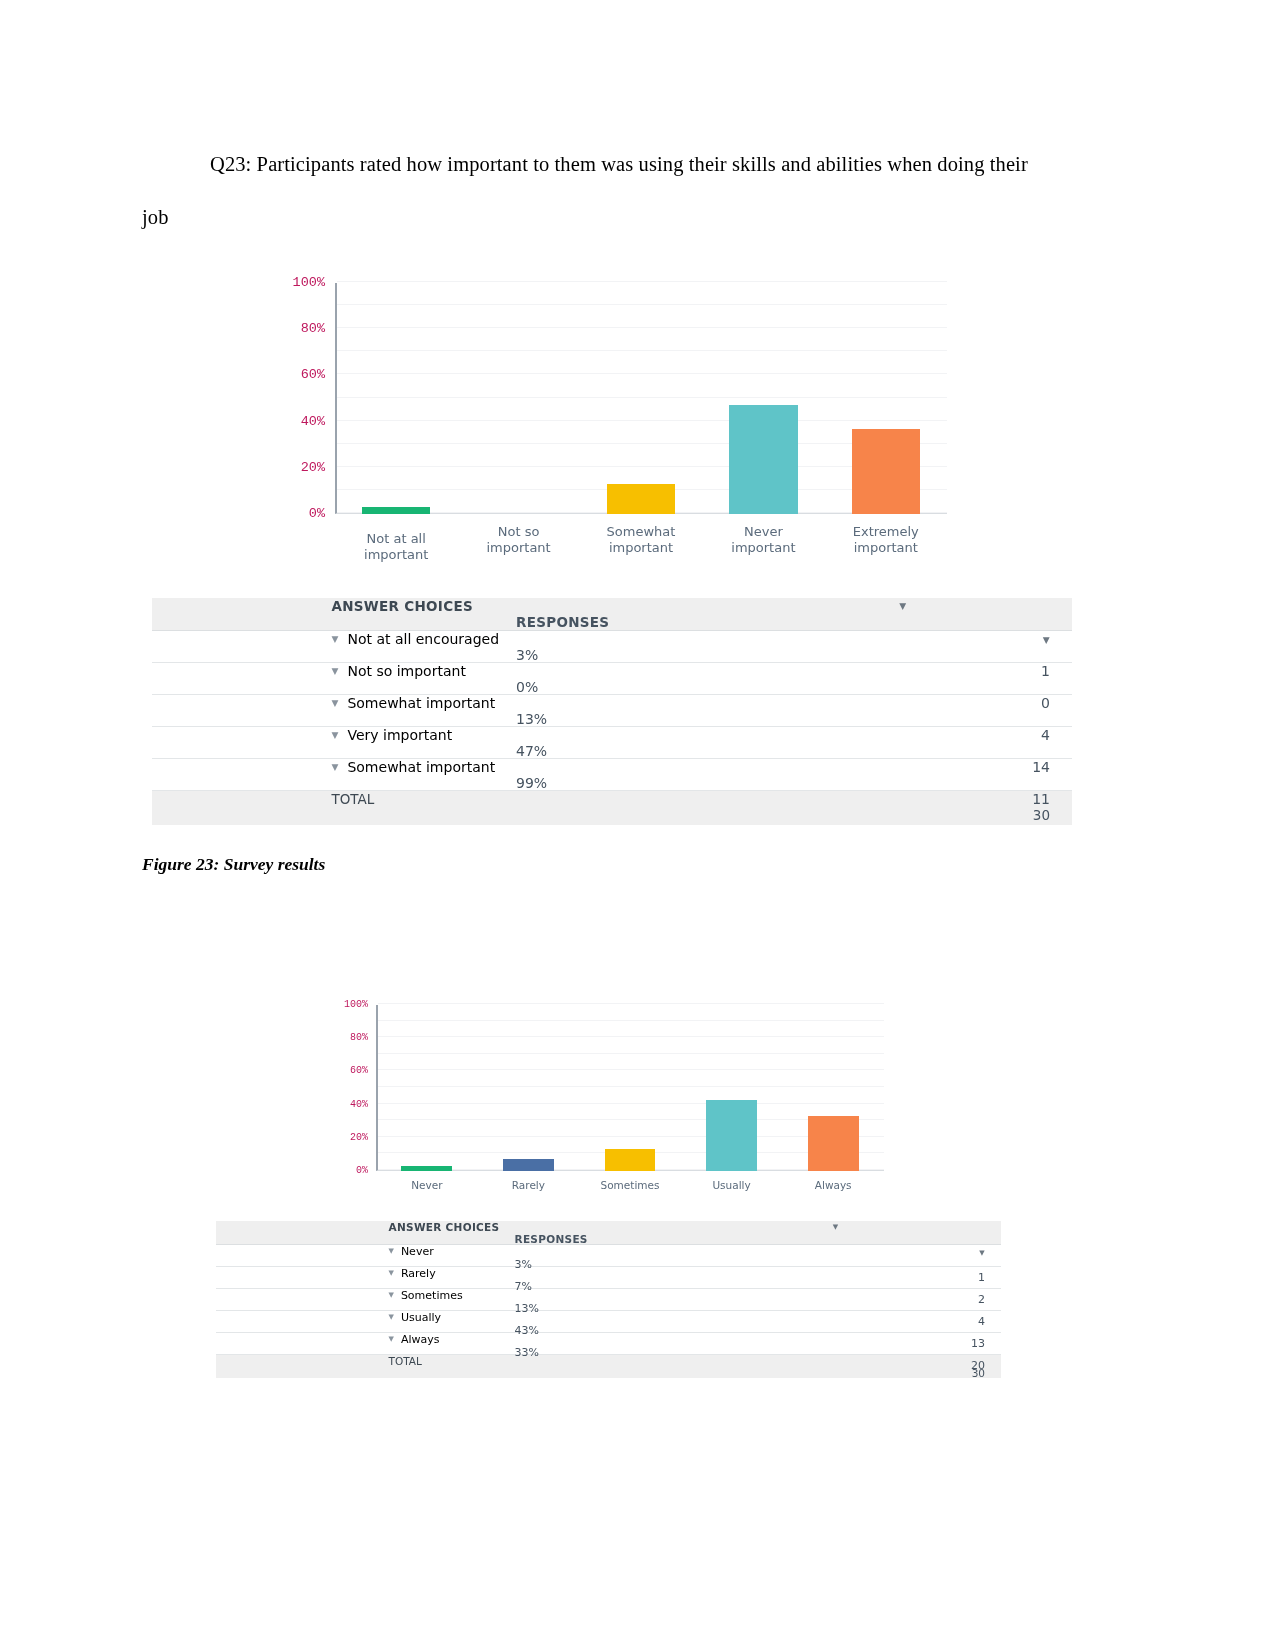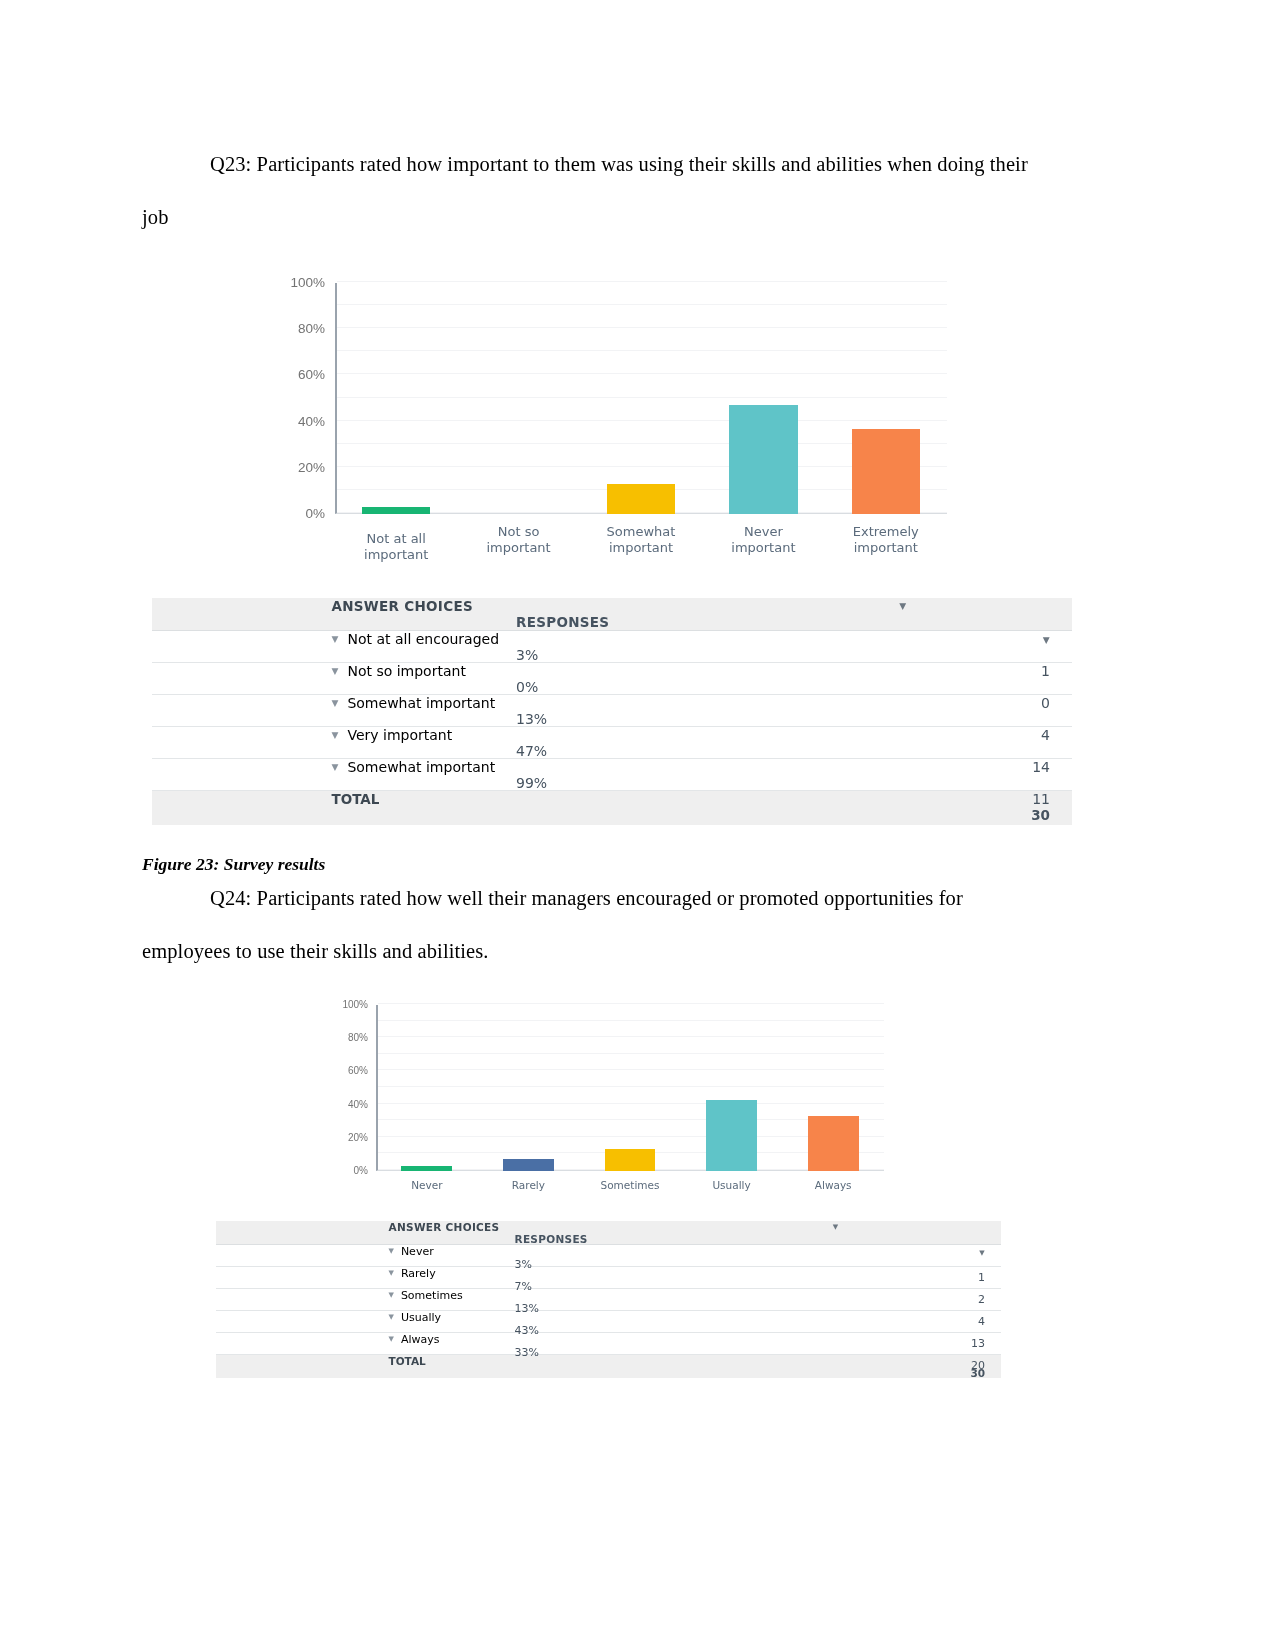--- a/index.html
+++ b/index.html
@@ -52,22 +52,22 @@
   }
   .gridline {
     position: absolute;
     left: 0; right: 0;
     height: 1px;
     background: #f2f3f5;
   }
   .ytick {
     position: absolute;
     text-align: right;
-    color: #737373;
-    font-family: Liberation Sans, sans-serif;
+    color: #be185d;
+    font-family: Liberation Mono, monospace;
     white-space: nowrap;
   }
   .bar { position: absolute; bottom: 0; }
   .xlab {
     position: absolute;
     text-align: center;
     color: #5b6b7c;
     font-family: "DejaVu Sans", sans-serif;
     line-height: 1.25;
   }
@@ -89,21 +89,21 @@
   .tbl .row.head {
     background: #efefef;
     border-bottom: 1px solid #dcdfe1;
     font-weight: bold;
     color: #3d4852;
     letter-spacing: 0.3px;
   }
   .tbl .row.total {
     background: #efefef;
     border-bottom: none;
-    font-weight: bold;
+    font-weight: normal;
     color: #3d4852;
   }
   .c-choice { display: flex; align-items: center; }
   .caret {
     color: #8a949e;
     font-size: 9px;
     line-height: 1;
     margin-right: 9px;
   }
   .hdr-caret {
@@ -282,23 +282,20 @@
         </div>
         <div class="vsep"></div>
         <div class="c-resp"></div>
         <div class="c-count">30</div>
       </div>
     </div>
   </div>
 
   <div class="fig-caption" style="left:142px; top:854px;font-style:italic;">Figure 23: Survey results</div>
 
-  <div class="para" style="left:142px; top:872px; width:905px;">
-    <span class="indent"></span><span>Q24: Participants rated how well their managers encouraged or promoted opportunities for employees to use their skills and abilities.</span>
-  </div>
 
   <div class="survey" id="survey2">
 
     <div class="chart">
       <div class="plot" id="plot2">
           <div class="gridline" style="bottom: 0px;"></div>
           <div class="gridline" style="bottom: 16.6px;"></div>
           <div class="gridline" style="bottom: 33.2px;"></div>
           <div class="gridline" style="bottom: 49.8px;"></div>
           <div class="gridline" style="bottom: 66.4px;"></div>

